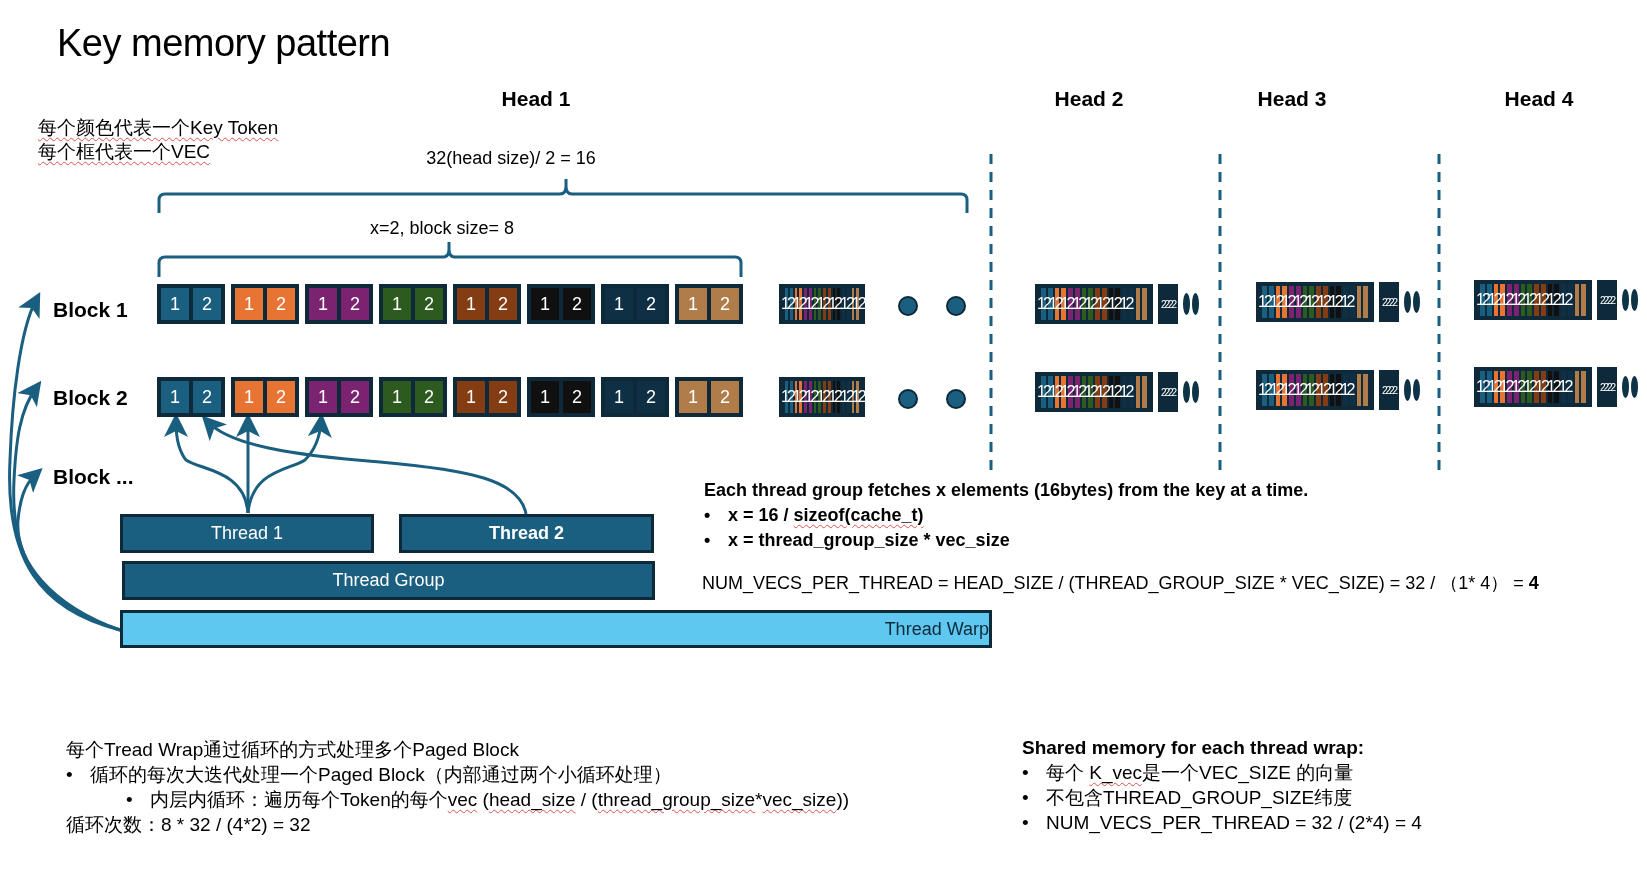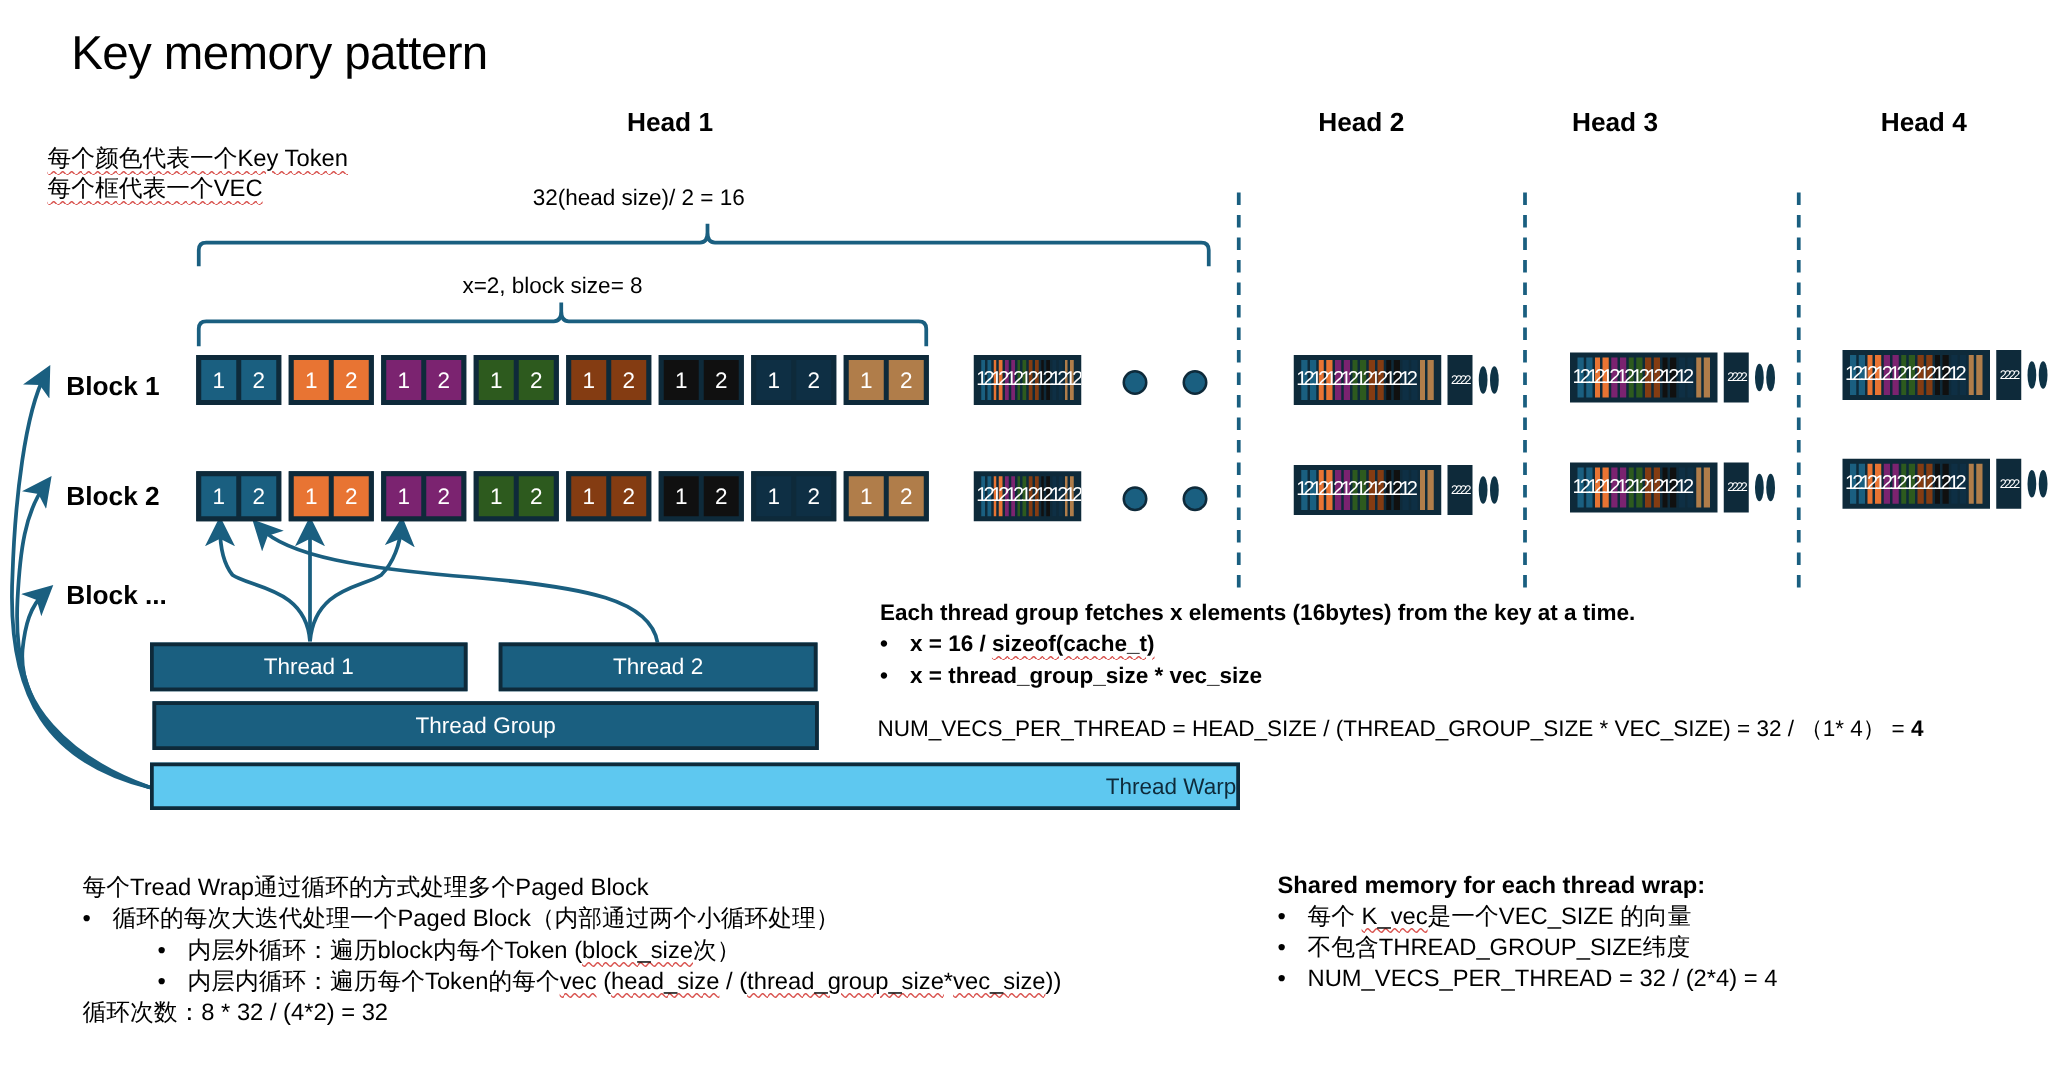--- a/index.html
+++ b/index.html
@@ -23,21 +23,21 @@
   .mini-tail { position:absolute; height:40px; width:20px; background:#0e2a3a; color:#fff; font-size:10px; display:flex; align-items:center; justify-content:center; letter-spacing:-2px; overflow:hidden; }
   .dot { position:absolute; width:20px; height:20px; border-radius:50%; background:#1a5f80; border:2px solid #0e2a3a; box-sizing:border-box; }
   .oval { position:absolute; width:7px; height:22px; border-radius:50%; background:#0e3346; }
   .thread-box { position:absolute; background:#1a5f80; border:3px solid #0e2a3a; box-sizing:border-box; color:#fff;
                 font-size:18px; display:flex; align-items:center; justify-content:center; }
   .warp-box { background:#5ec8f0; color:#0e2a3a; }
   .info { font-size:18px; white-space:nowrap; }
   .info.bold { font-weight:bold; }
   .bullet::before { content:"•"; display:inline-block; width:24px; }
   .wavy { text-decoration: underline wavy #d9534f; text-decoration-thickness:1px; text-underline-offset:3px; }
-  .bottom-text { font-size:19px; line-height:25px; white-space:nowrap; }
+  .bottom-text { font-size:19px; line-height:25px; white-space:nowrap;margin-top:39px; }
   .bottom-text div { white-space:nowrap; }
   svg.overlay { position:absolute; left:0; top:0; }
 </style>
 </head>
 <body>
 
 <div id="stage">
 
   <svg class="overlay" width="1647" height="873">
     <defs>
@@ -343,40 +343,39 @@
         <span class="txt">1212121212121212</span>
       </div>
       <div class="mini-tail" style="left: 1597px; top: 367px;">2222</div>
       <div class="oval" style="left: 1622px; top: 376px;"></div>
       <div class="oval" style="left: 1631px; top: 376px;"></div>
     </div>
 
   <div class="thread-box" style="left:120px; top:514px; width:254px; height:39px;">
     <span>Thread 1</span>
   </div>
-  <div class="thread-box" style="left:399px; top:514px; width:255px; height:39px;">
+  <div class="thread-box" style="left:399px; top:514px; width:255px; height:39px;font-weight:bold;">
     <span>Thread 2</span>
   </div>
   <div class="thread-box" style="left:122px; top:561px; width:533px; height:39px;">
     <span>Thread Group</span>
   </div>
   <div class="thread-box warp-box" style="left:120px; top:610px; width:872px; height:38px;justify-content:flex-end;">
     <span>Thread Warp</span>
   </div>
 
   <div class="abs info bold" style="left:704px; top:480px;">Each thread group fetches x elements (16bytes) from the key at a time.</div>
   <div class="abs info bold bullet" style="left:704px; top:505px;"><span>x = 16 / </span><span class="wavy">sizeof(cache_t)</span></div>
   <div class="abs info bold bullet" style="left:704px; top:530px;">x = thread_group_size * vec_size</div>
 
   <div class="abs info" style="left:702px; top:571px;"><span>NUM_VECS_PER_THREAD = HEAD_SIZE / (THREAD_GROUP_SIZE * VEC_SIZE) = 32 /  （1* 4）  = </span><b>4</b></div>
 
   <div class="abs bottom-text" style="left:66px; top:698px;">
     <div>每个Tread Wrap通过循环的方式处理多个Paged Block</div>
     <div class="bullet">循环的每次大迭代处理一个Paged Block（内部通过两个小循环处理）</div>
-    <div class="bullet" style="padding-left:60px;"><span>内层外循环：遍历block内每个Token (</span><span class="wavy">block_size</span><span>次）</span></div>
     <div class="bullet" style="padding-left:60px;"><span>内层内循环：遍历每个Token的每个</span><span class="wavy">vec</span><span>  (</span><span class="wavy">head_size</span><span> / (</span><span class="wavy">thread_group_size</span><span>*</span><span class="wavy">vec_size</span><span>))</span></div>
     <div>循环次数：8 * 32 / (4*2) = 32</div>
   </div>
 
   <div class="abs bottom-text" style="left:1022px; top:696px;">
     <div style="font-weight:bold;">Shared memory for each thread wrap:</div>
     <div class="bullet"><span>每个 </span><span class="wavy">K_vec</span><span>是一个VEC_SIZE 的向量</span></div>
     <div class="bullet">不包含THREAD_GROUP_SIZE纬度</div>
     <div class="bullet">NUM_VECS_PER_THREAD = 32 / (2*4) = 4</div>
   </div>

